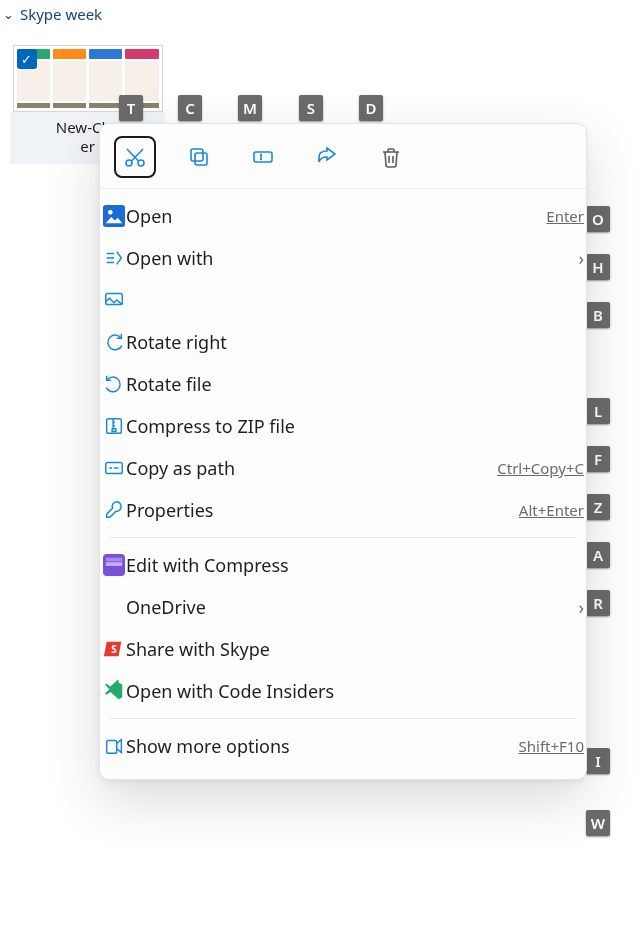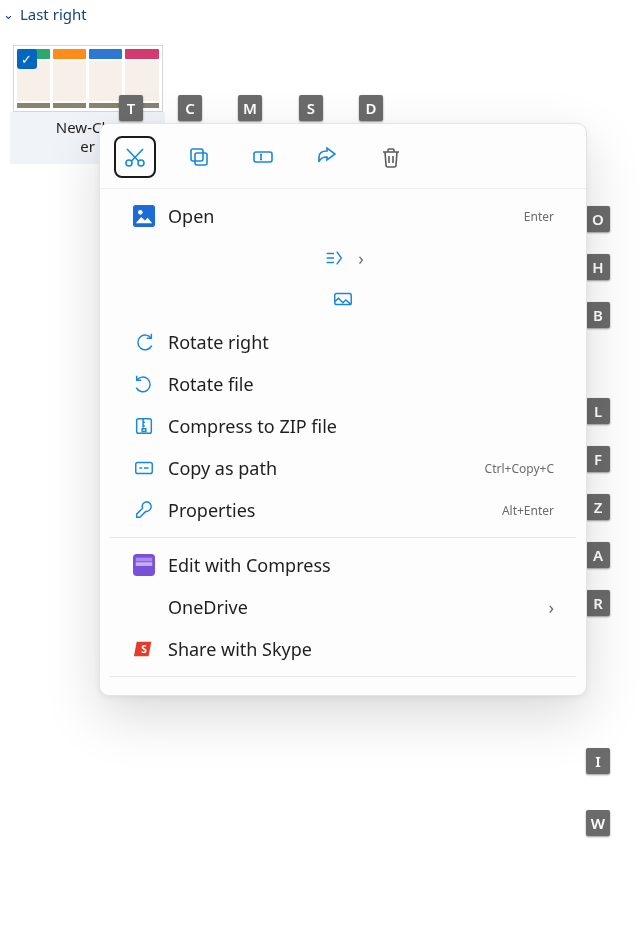--- a/index.html
+++ b/index.html
@@ -107,29 +107,28 @@
   }
   .toolbar .btn.first {
     border: 2px solid #1a1a1a;
     border-radius: 8px;
   }
   .toolbar svg { width: 24px; height: 24px; display:block; }
   .menu-items { padding: 6px 0; }
   .menu-item {
     display: flex;
     align-items: center;
-    padding: 9px 32px;
-    gap: 12px;
+    padding: 9px 2px;
+    gap: 0;
     font-size: 18px;
     cursor: default;
-    justify-content: center;
   }
   .menu-item .ic { width: 24px; height: 24px; display:flex; align-items:center; justify-content:center; flex:0 0 24px; }
   .menu-item .lbl { flex: 1; }
-  .menu-item .sc { color: #6b6b6b; font-size: 12px; }
+  .menu-item .sc { color: #6b6b6b; font-size: 15px; text-decoration: underline; }
   .menu-item .sub { color: #6b6b6b; }
   .sep { height:1px; background:#e6e6e6; margin: 6px 10px; }
 
   .keyhint {
     position: absolute;
     width: 24px;
     height: 26px;
     background: #6b6b6b;
     color: #fff;
     font-size: 15px;
@@ -143,21 +142,21 @@
 
   
   .ic svg { width:22px; height:22px; display:block; }
   .ic-blue svg { stroke:#1a88d8; }
 </style>
 </head>
 <body>
 
 <div class="group-header">
   <span class="chev">⌄</span>
-  <span>Last right</span>
+  <span>Skype week</span>
 </div>
 
 <div class="file-item">
   <div class="thumb">
     <div class="col c1">
         <div class="hdr"></div>
         <div class="body"></div>
         <div class="ftr"></div>
       </div>
     <div class="col c2">
@@ -244,20 +243,21 @@
       <span class="lbl">Open</span>
       <span class="sc">Enter</span>
     </div>
 
     <div class="menu-item">
       <span class="ic ic-blue">
         <svg viewBox="0 0 24 24" fill="none" stroke="#1a88d8" stroke-width="1.6">
             <path d="M4 7h8M4 12h8M4 17h8M15 5l5 7-5 7"></path>
           </svg>
       </span>
+      <span class="lbl">Open with</span>
       <span class="sub">›</span>
     </div>
 
     <div class="menu-item">
       <span class="ic ic-blue">
         <svg viewBox="0 0 24 24" fill="none" stroke="#1a88d8" stroke-width="1.6">
             <rect x="3" y="5" width="18" height="12" rx="2"></rect>
             <path d="M3 14l4-4 5 5 3-3 6 5"></path>
           </svg>
       </span>
@@ -337,17 +337,35 @@
     <div class="menu-item">
       <span class="ic">
         <svg viewBox="0 0 24 24">
             <path d="M4 4h16l-3 16H1z" fill="#e43b2a"></path>
             <text x="12" y="16" text-anchor="middle" font-size="11" fill="#fff" font-weight="bold">S</text>
           </svg>
       </span>
       <span class="lbl">Share with Skype</span>
     </div>
 
+    <div class="menu-item">
+      <span class="ic">
+        <svg viewBox="0 0 24 24">
+            <path d="M17 3l4 2v14l-4 2-9-8L4 16l-2-1 5-5-5-5 2-1 4 3 9-8z" fill="#24a96a"></path>
+          </svg>
+      </span>
+      <span class="lbl">Open with Code Insiders</span>
+    </div>
 
     <div class="sep"></div>
 
+    <div class="menu-item">
+      <span class="ic ic-blue">
+        <svg viewBox="0 0 24 24" fill="none" stroke="#1a88d8" stroke-width="1.6">
+            <rect x="4" y="6" width="11" height="14" rx="2"></rect>
+            <path d="M15 9l5-4v14l-5-4"></path>
+          </svg>
+      </span>
+      <span class="lbl">Show more options</span>
+      <span class="sc">Shift+F10</span>
+    </div>
   </div>
 </div>
 
 </body></html>

